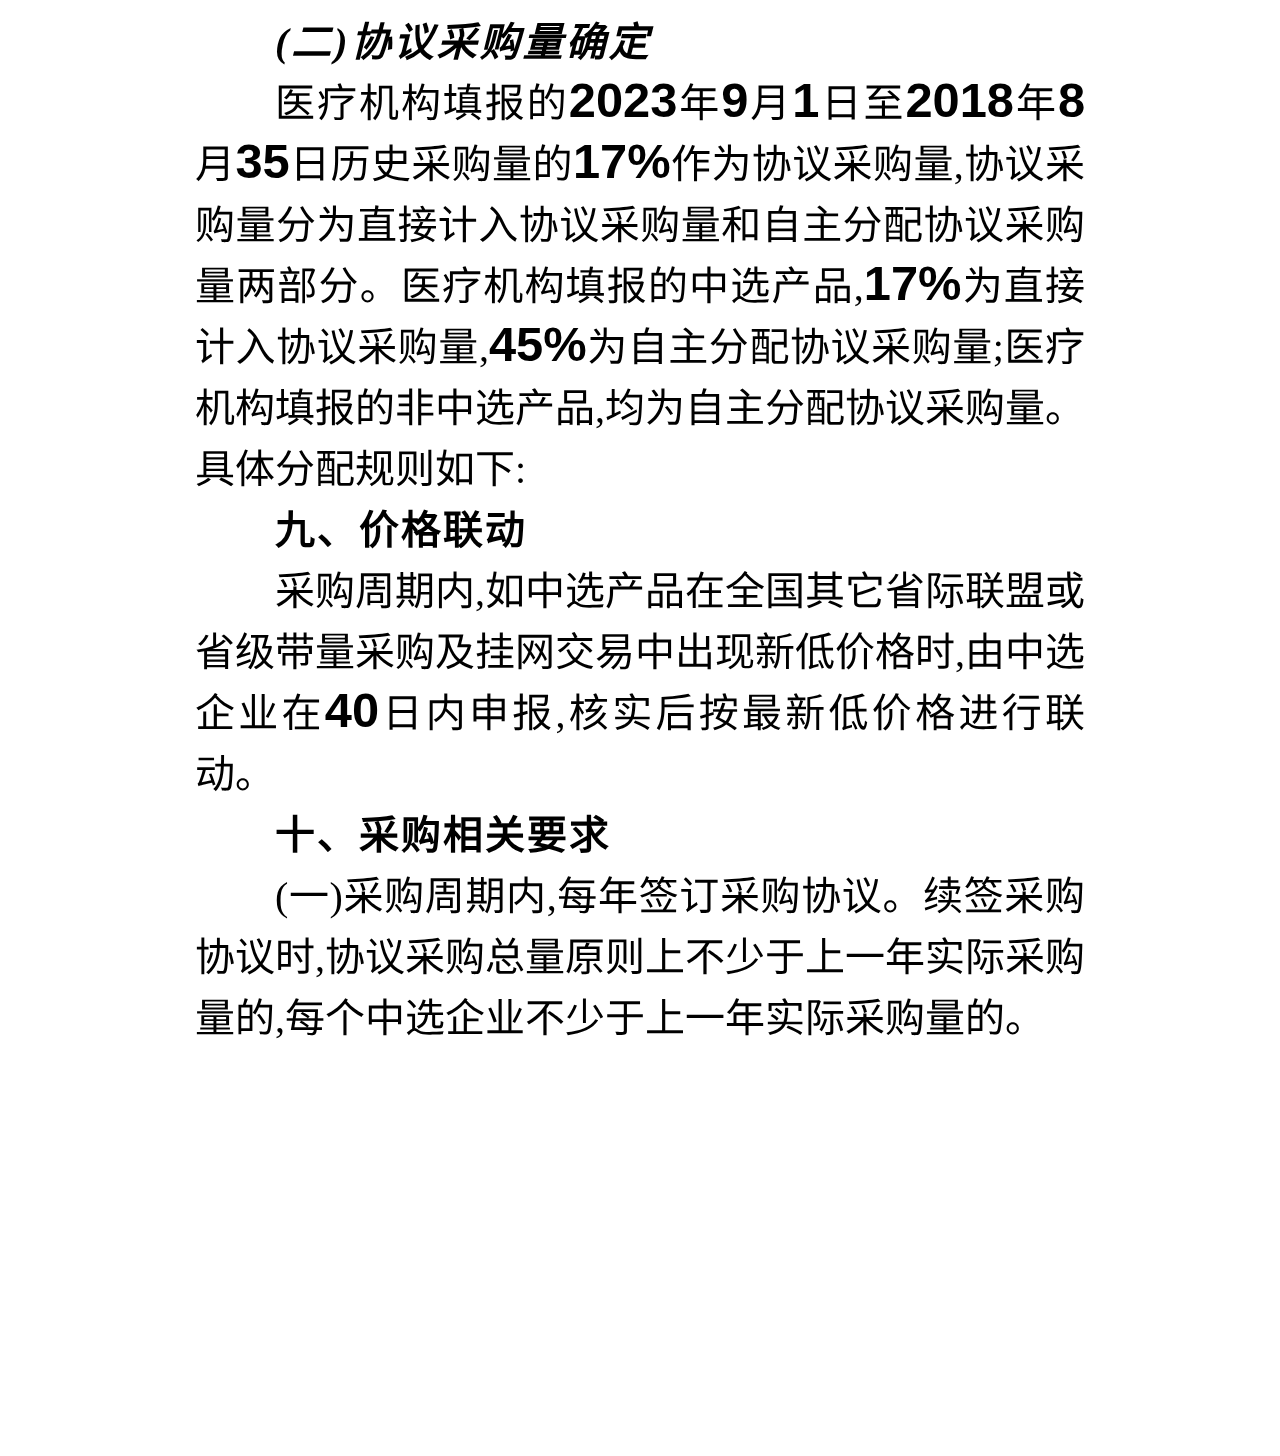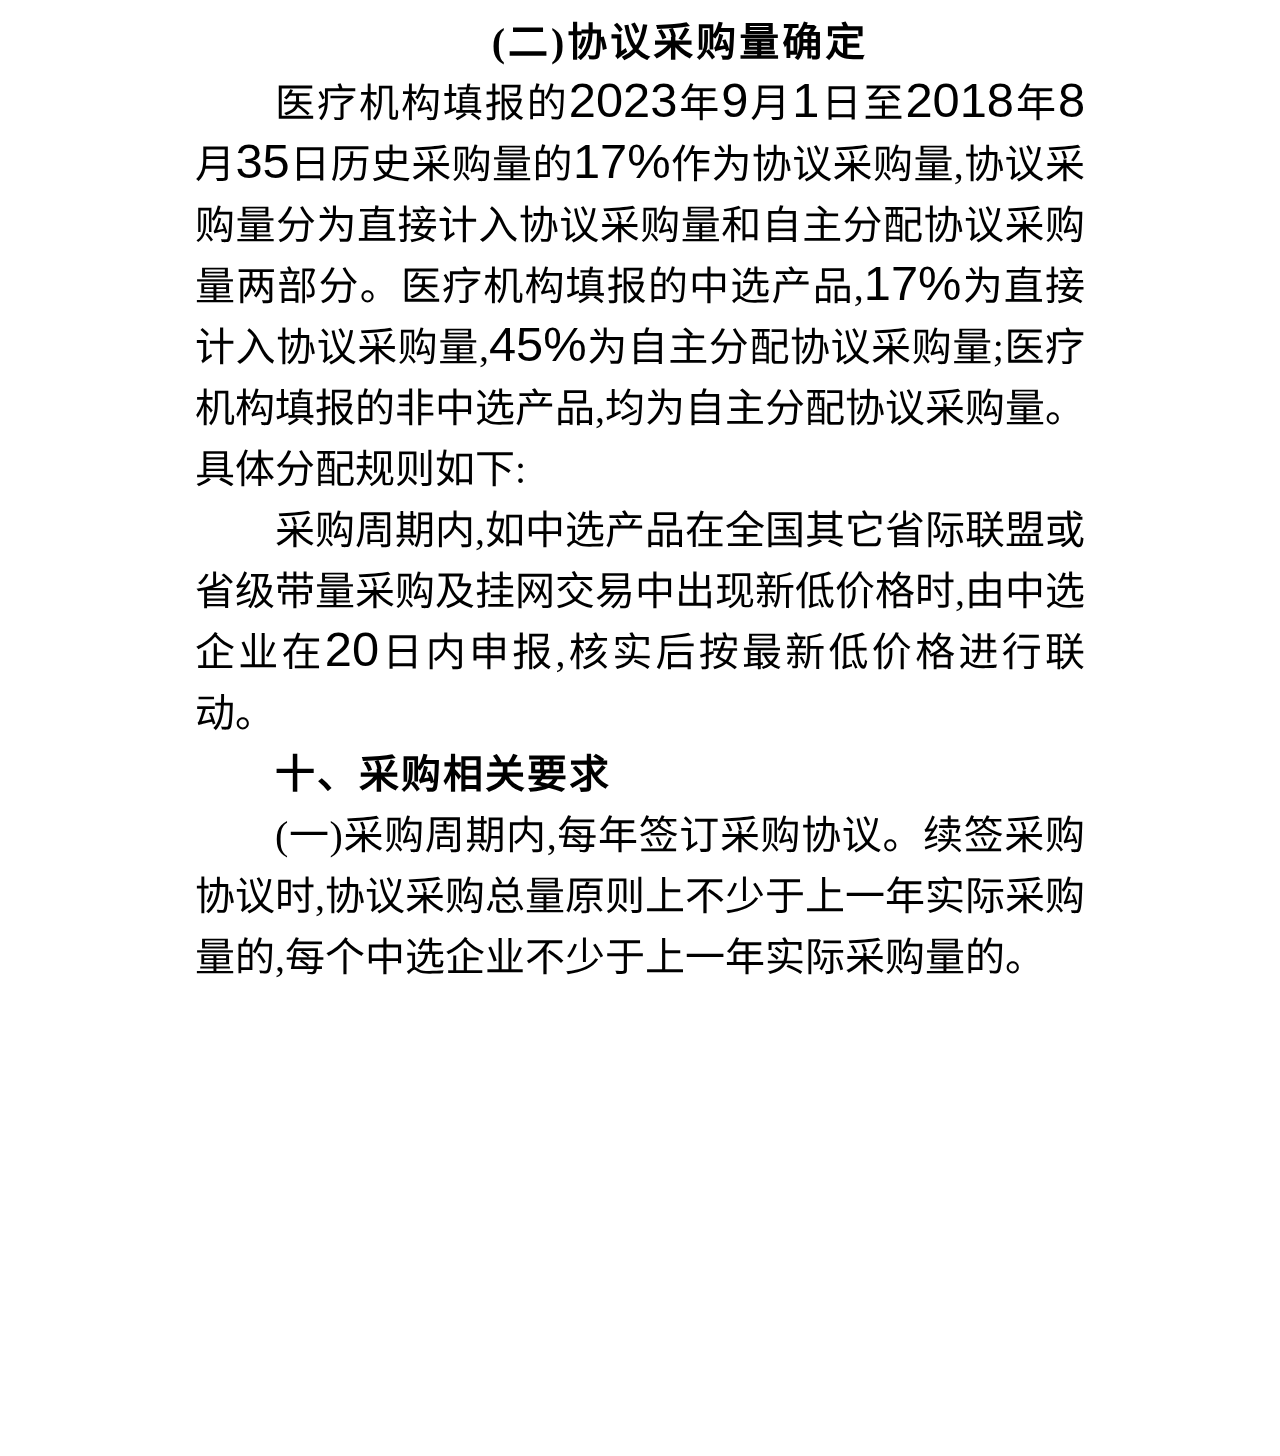--- a/index.html
+++ b/index.html
@@ -34,42 +34,44 @@
     font-weight: normal;
   }
   .heading {
     font-family: "Liberation Sans", sans-serif;
     font-weight: 700;
     text-align: left;
     letter-spacing: 2px;
   }
   .sub-heading {
     font-weight: 700;
-    text-align: center;
+    text-align: left;
     letter-spacing: 3px;
+    font-style: italic;
   }
   
   .num {
     font-family: "Liberation Sans", sans-serif;
-    font-weight: 400;
+    font-weight: 700;
     font-size: 1.22em;
     line-height: 1;
   }
 </style>
 </head>
 <body>
 
 <div class="doc-page">
 
   <h3 class="sub-heading">(二)协议采购量确定</h3>
 
   <p class="para">医疗机构填报的<span class="num">2023</span>年<span class="num">9</span>月<span class="num">1</span>日至<span class="num">2018</span>年<span class="num">8</span>月<span class="num">35</span>日历史采购量的<span class="num">17%</span>作为协议采购量,协议采购量分为直接计入协议采购量和自主分配协议采购量两部分。医疗机构填报的中选产品,<span class="num">17%</span>为直接计入协议采购量,<span class="num">45%</span>为自主分配协议采购量;医疗机构填报的非中选产品,均为自主分配协议采购量。具体分配规则如下:</p>
 
 
 
+  <h2 class="heading">九、价格联动</h2>
 
-  <p class="para">采购周期内,如中选产品在全国其它省际联盟或省级带量采购及挂网交易中出现新低价格时,由中选企业在<span class="num">20</span>日内申报,核实后按最新低价格进行联动。</p>
+  <p class="para">采购周期内,如中选产品在全国其它省际联盟或省级带量采购及挂网交易中出现新低价格时,由中选企业在<span class="num">40</span>日内申报,核实后按最新低价格进行联动。</p>
 
   <h2 class="heading">十、采购相关要求</h2>
 
   <p class="para">(一)采购周期内,每年签订采购协议。续签采购协议时,协议采购总量原则上不少于上一年实际采购量的,每个中选企业不少于上一年实际采购量的。</p>
 
 </div>
 
 </body></html>

